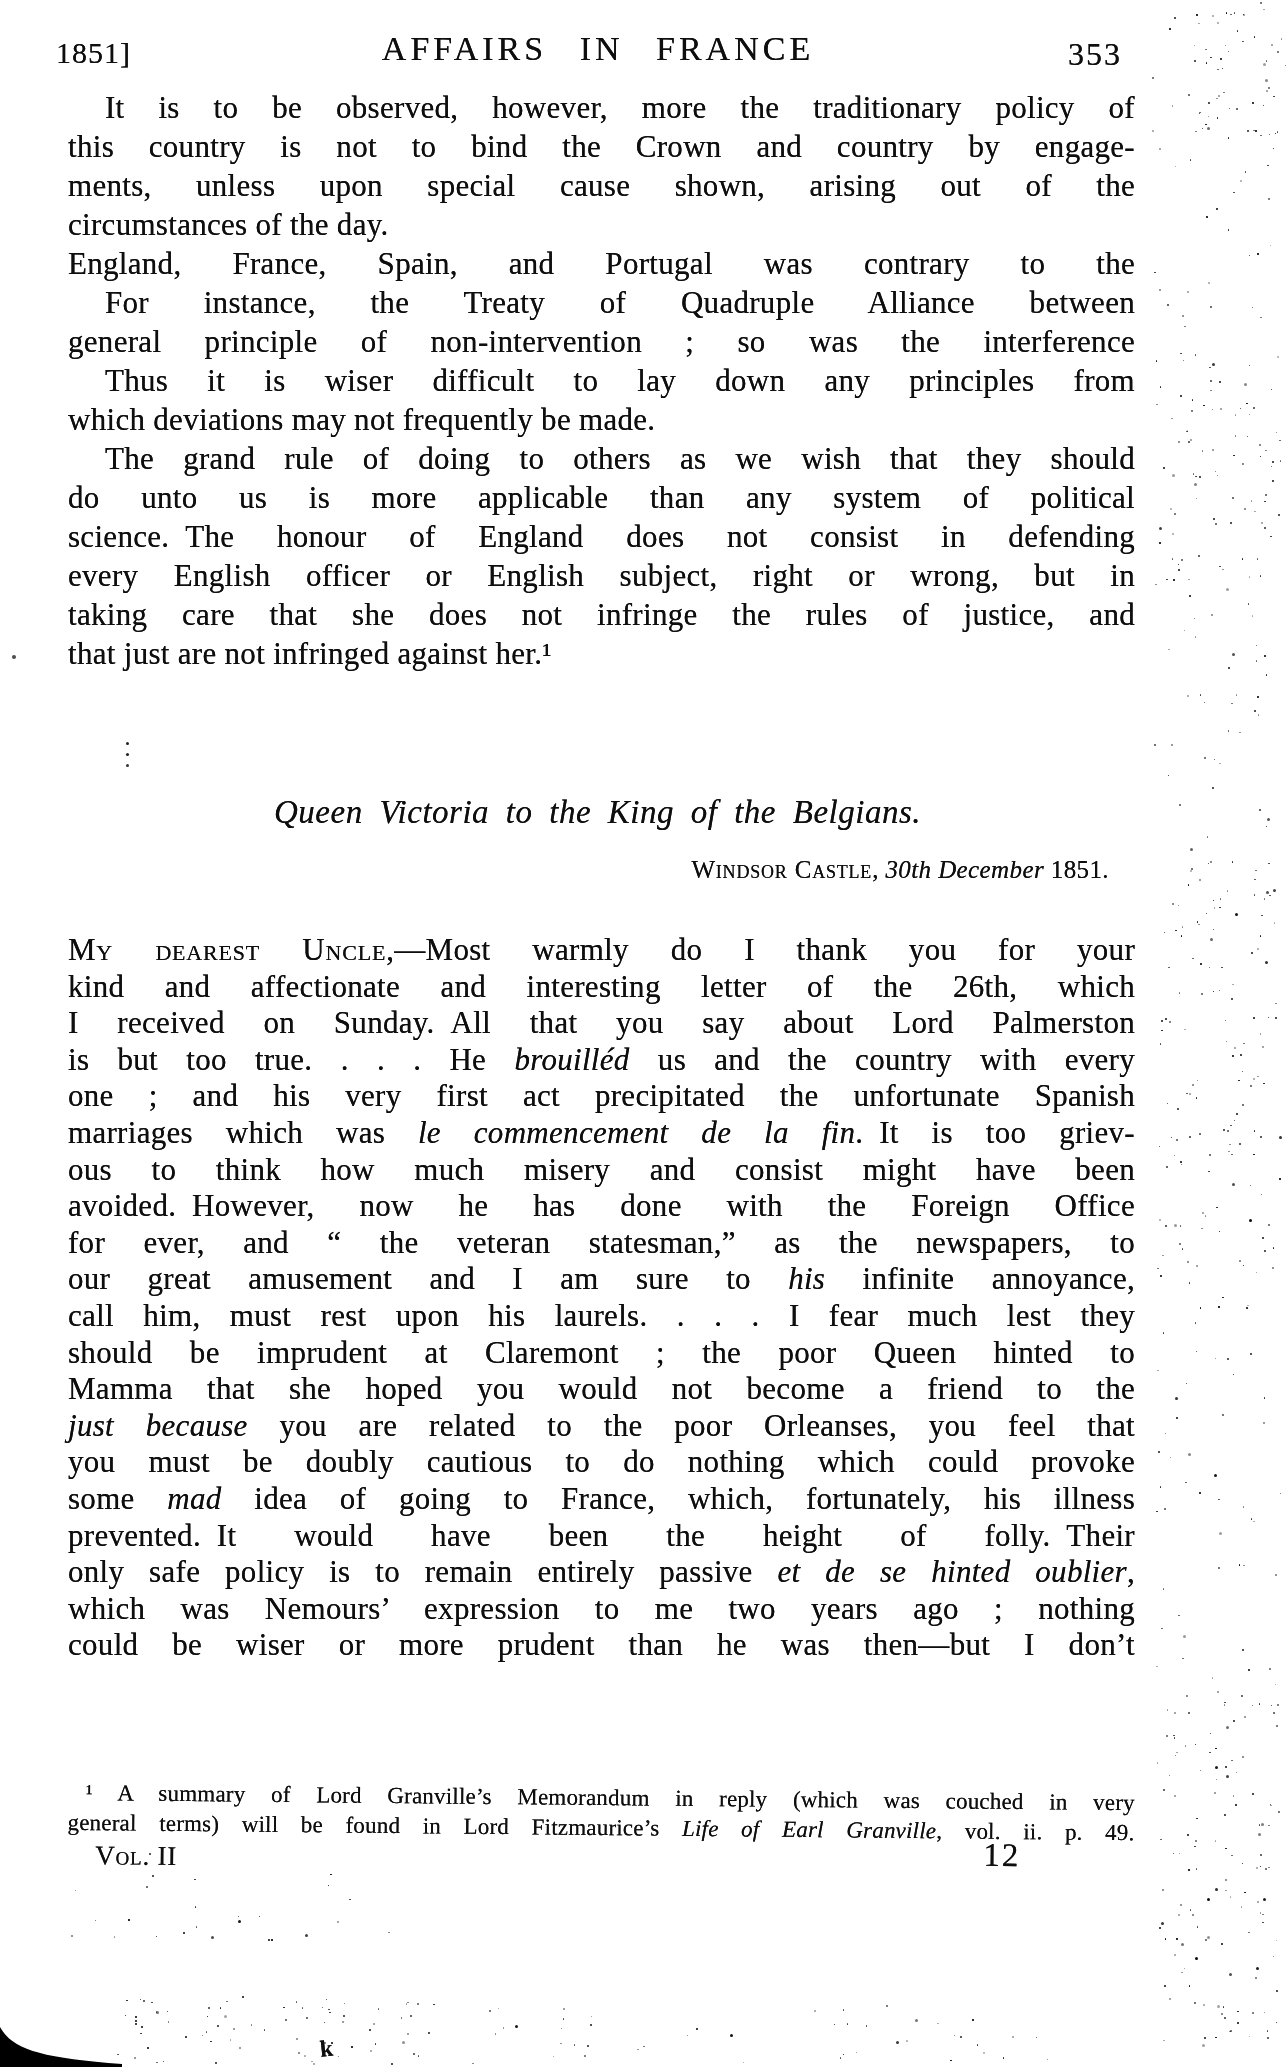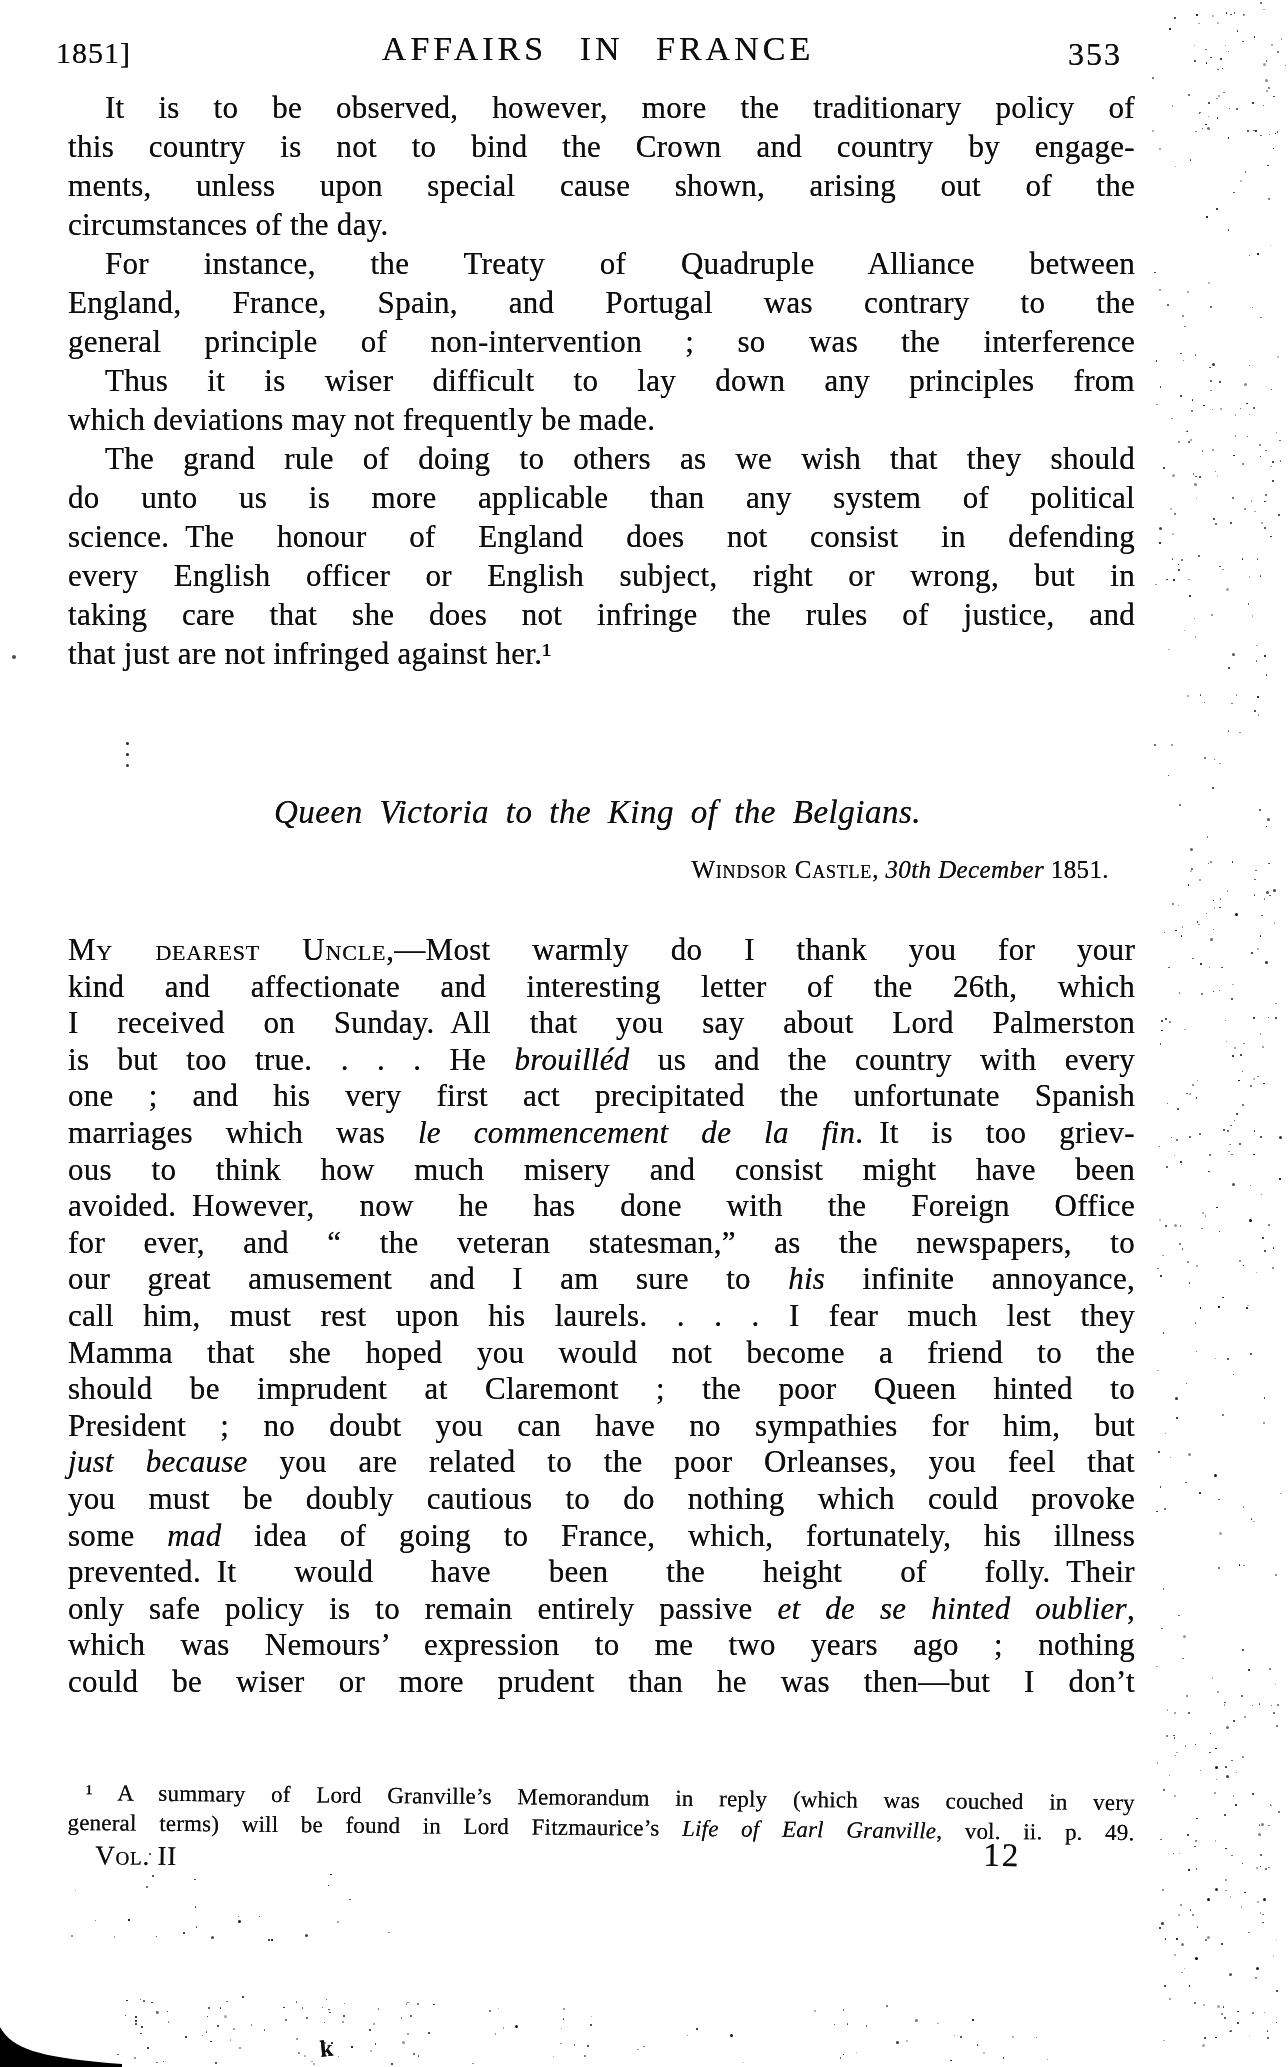--- a/index.html
+++ b/index.html
@@ -65,22 +65,22 @@
   <div class="abs" id="header-page-number">353</div>
 
   <div class="abs" id="intro">
       <div class="para">
         <div class="tline indent">It is to be observed, however, more the traditionary policy of</div>
         <div class="tline">this country is not to bind the Crown and country by engage-</div>
         <div class="tline">ments, unless upon special cause shown, arising out of the</div>
         <div class="tline lastline">circumstances of the day.</div>
       </div>
       <div class="para">
+        <div class="tline">England, France, Spain, and Portugal was contrary to the</div>
         <div class="tline indent">For instance, the Treaty of Quadruple Alliance between</div>
-        <div class="tline">England, France, Spain, and Portugal was contrary to the</div>
         <div class="tline">general principle of non-intervention ; so was the interference</div>
       </div>
       <div class="para">
         <div class="tline indent">Thus it is wiser difficult to lay down any principles from</div>
         <div class="tline lastline">which deviations may not frequently be made.</div>
       </div>
       <div class="para">
         <div class="tline indent">The grand rule of doing to others as we wish that they should</div>
         <div class="tline">do unto us is more applicable than any system of political</div>
         <div class="tline">science. The honour of England does not consist in defending</div>
@@ -98,23 +98,22 @@
         <div class="tline">kind and affectionate and interesting letter of the 26th, which</div>
         <div class="tline">I received on Sunday. All that you say about Lord Palmerston</div>
         <div class="tline">is but too true. . . . He <span class="it ">brouilléd</span> us and the country with every</div>
         <div class="tline">one ; and his very first act precipitated the unfortunate Spanish</div>
         <div class="tline">marriages which was <span class="it ">le commencement de la fin</span>. It is too griev-</div>
         <div class="tline">ous to think how much misery and consist might have been</div>
         <div class="tline">avoided. However, now he has done with the Foreign Office</div>
         <div class="tline">for ever, and “ the veteran statesman,” as the newspapers, to</div>
         <div class="tline">our great amusement and I am sure to <span class="it ">his</span> infinite annoyance,</div>
         <div class="tline">call him, must rest upon his laurels. . . . I fear much lest they</div>
+        <div class="tline">should be imprudent at Claremont ; the poor Queen hinted to</div>
         <div class="tline">Mamma that she hoped you would not become a friend to the</div>
-        <div class="tline">should be imprudent at Claremont ; the poor Queen hinted to</div>
-        <div class="tline">President ; no doubt you can have no sympathies for him, but</div>
         <div class="tline"><span class="it ">just because</span> you are related to the poor Orleanses, you feel that</div>
         <div class="tline">you must be doubly cautious to do nothing which could provoke</div>
         <div class="tline">some <span class="it ">mad</span> idea of going to France, which, fortunately, his illness</div>
         <div class="tline">prevented. It would have been the height of folly. Their</div>
         <div class="tline">only safe policy is to remain entirely passive <span class="it ">et de se hinted oublier</span>,</div>
         <div class="tline">which was Nemours’ expression to me two years ago ; nothing</div>
         <div class="tline">could be wiser or more prudent than he was then—but I don’t</div>
       </div>
     </div>
 

